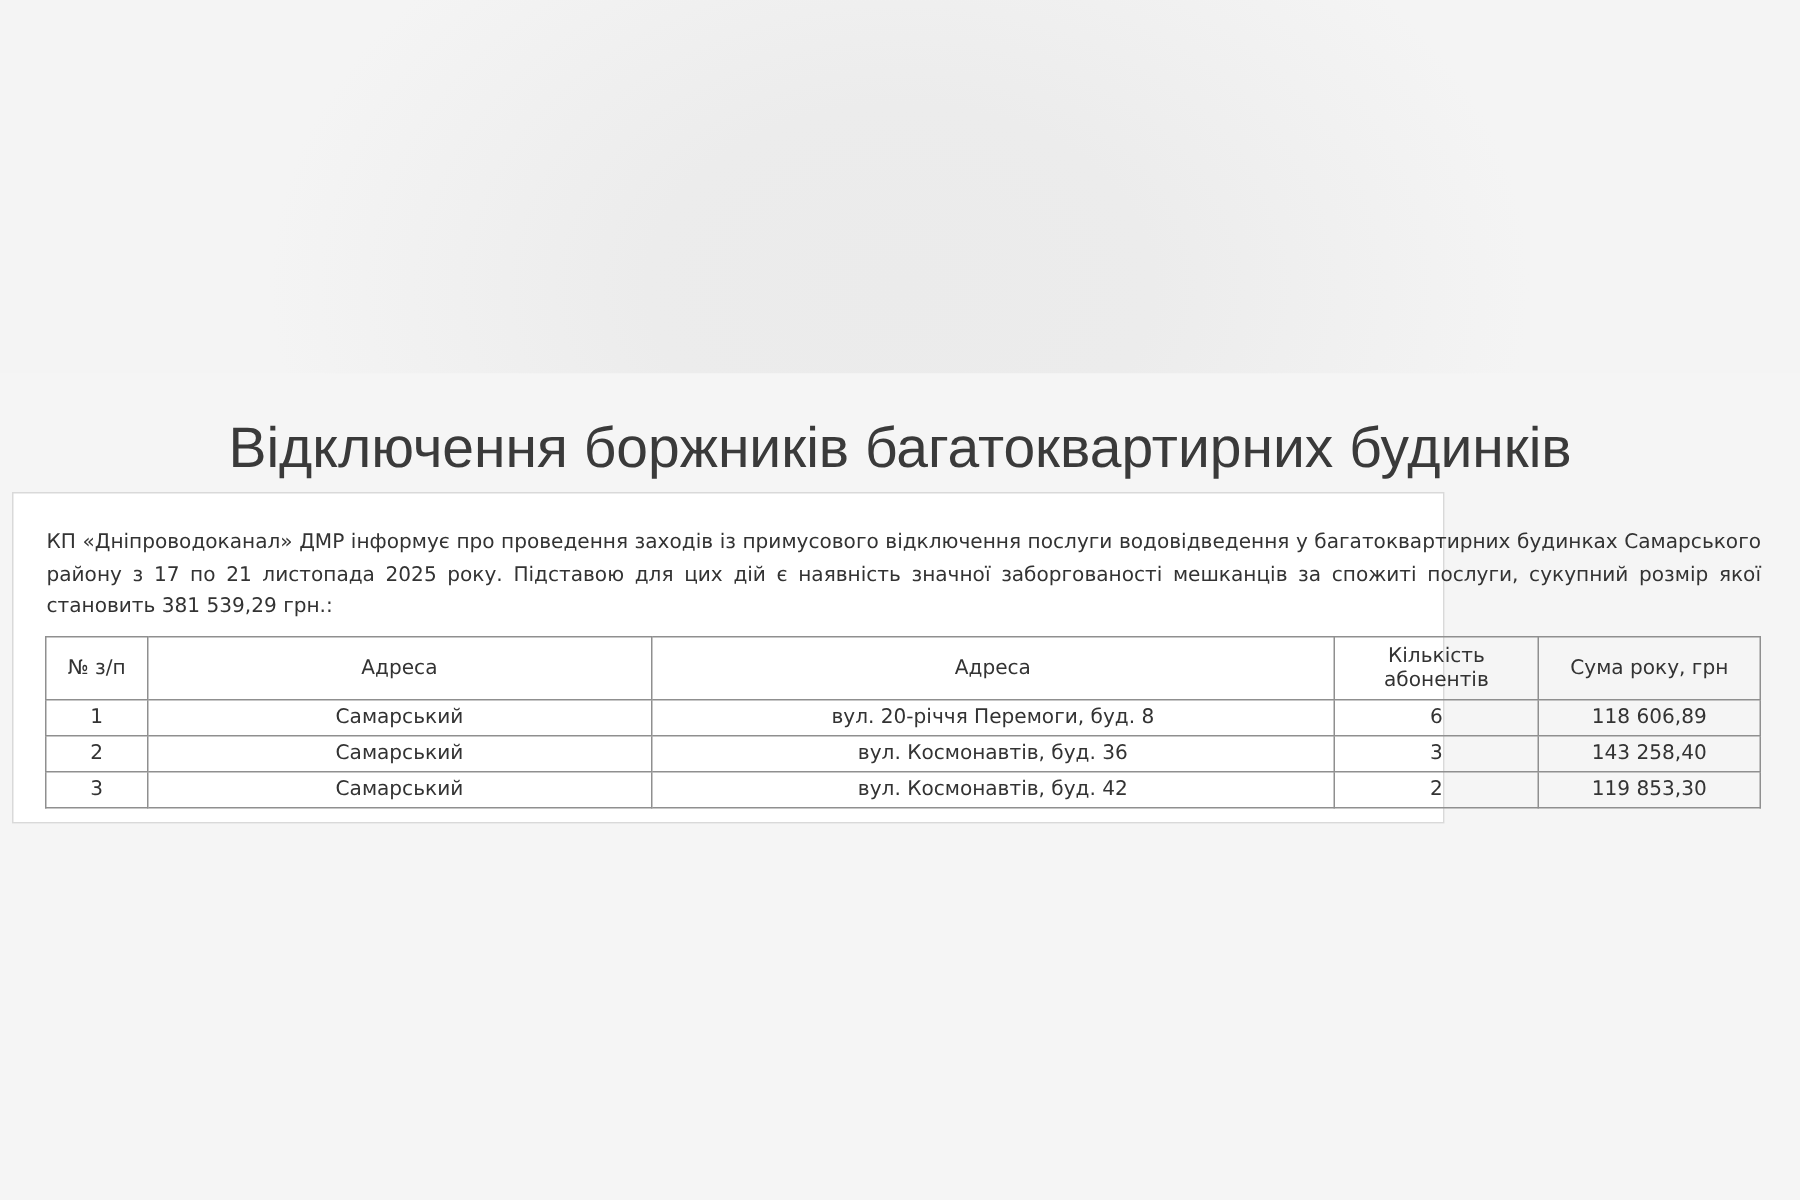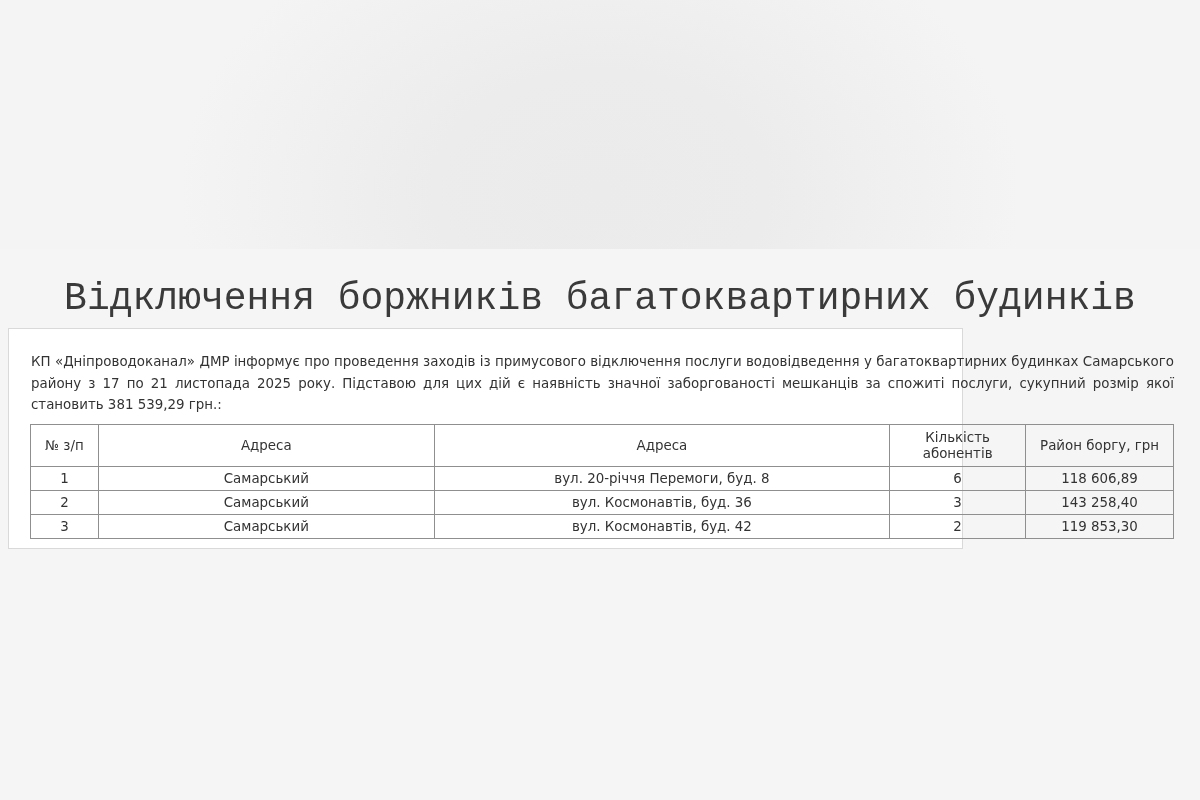--- a/index.html
+++ b/index.html
@@ -12,21 +12,21 @@
     position: absolute; left: 0; top: 0; width: 1200px; height: 249px;
     background: radial-gradient(ellipse 420px 300px at 600px 190px, #ebebeb 0%, #ececec 40%, #f0f0f0 70%, #f4f4f4 100%);
   }
   .content-band {
     position: absolute; left: 0; top: 249px; width: 1200px; height: 551px;
     background: #f5f5f5;
   }
   .page-title {
     position: absolute; left: 0; top: 274px; width: 1200px;
     text-align: center;
-    font-family: Liberation Mono, monospace;
+    font-family: Liberation Sans, sans-serif;
     font-size: 38px; line-height: 50px;
     color: #3a3a3a; margin: 0; font-weight: normal;
   }
   .card {
     position: absolute; left: 8px; top: 328px; width: 955px; height: 221px;
     background: #ffffff; border: 1px solid #d9d9d9; box-sizing: border-box;
   }
   .intro {
     position: absolute; left: 22px; top: 22px; width: 1143px;
     font-size: 13.4px; line-height: 21.5px; color: #333;
@@ -63,21 +63,21 @@
         <col class="c3">
         <col class="c4">
         <col class="c5">
     </colgroup>
     <thead>
       <tr>
         <th>№ з/п</th>
         <th>Адреса</th>
         <th>Адреса</th>
         <th><span style="display:inline-block;width:80px;">Кількість абонентів</span></th>
-        <th>Район боргу, грн</th>
+        <th>Сума року, грн</th>
       </tr>
     </thead>
     <tbody>
       <tr>
         <td>1</td>
         <td>Самарський</td>
         <td>вул. 20-річчя Перемоги, буд. 8</td>
         <td>6</td>
         <td>118 606,89</td>
       </tr>

